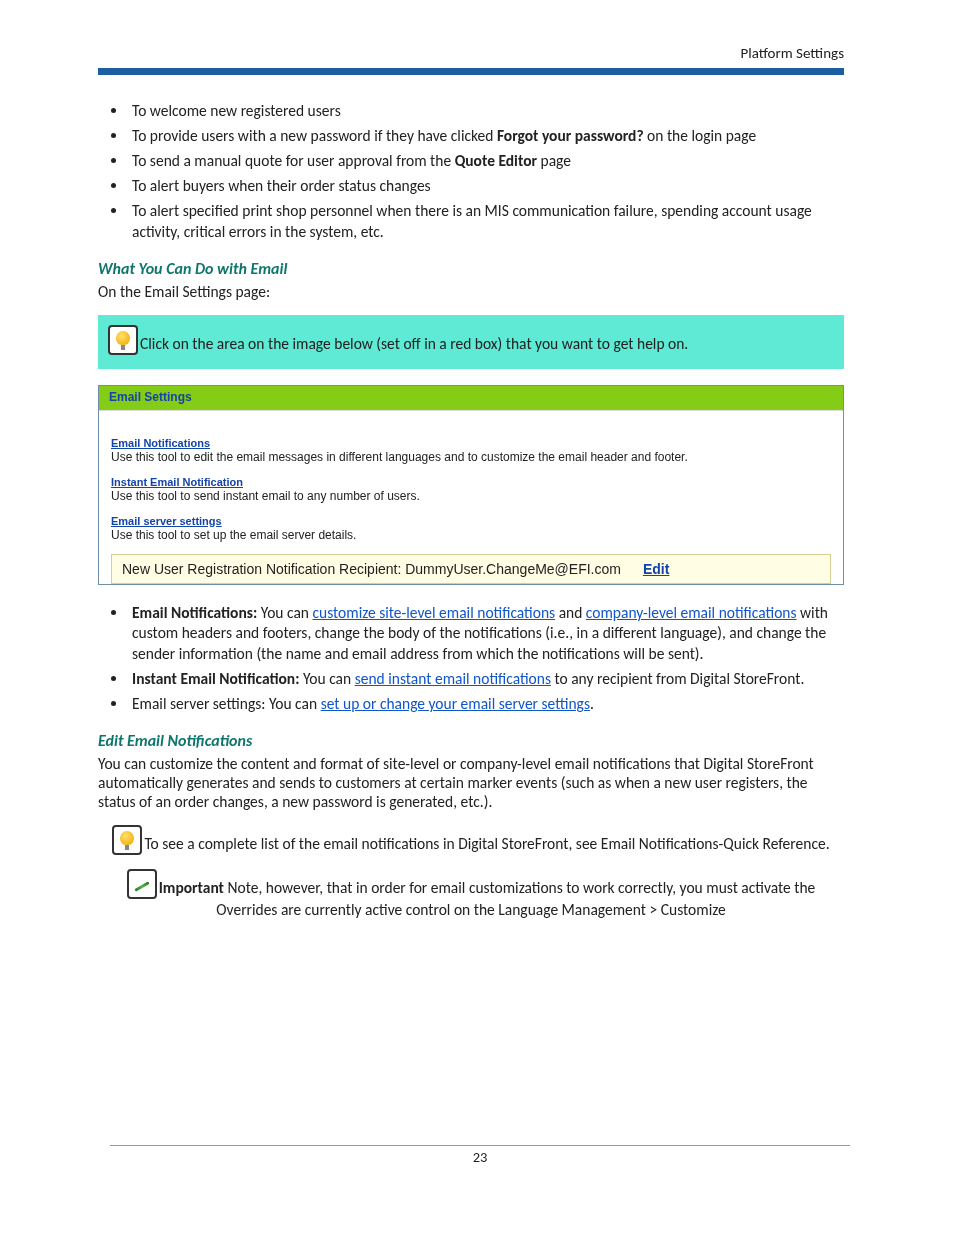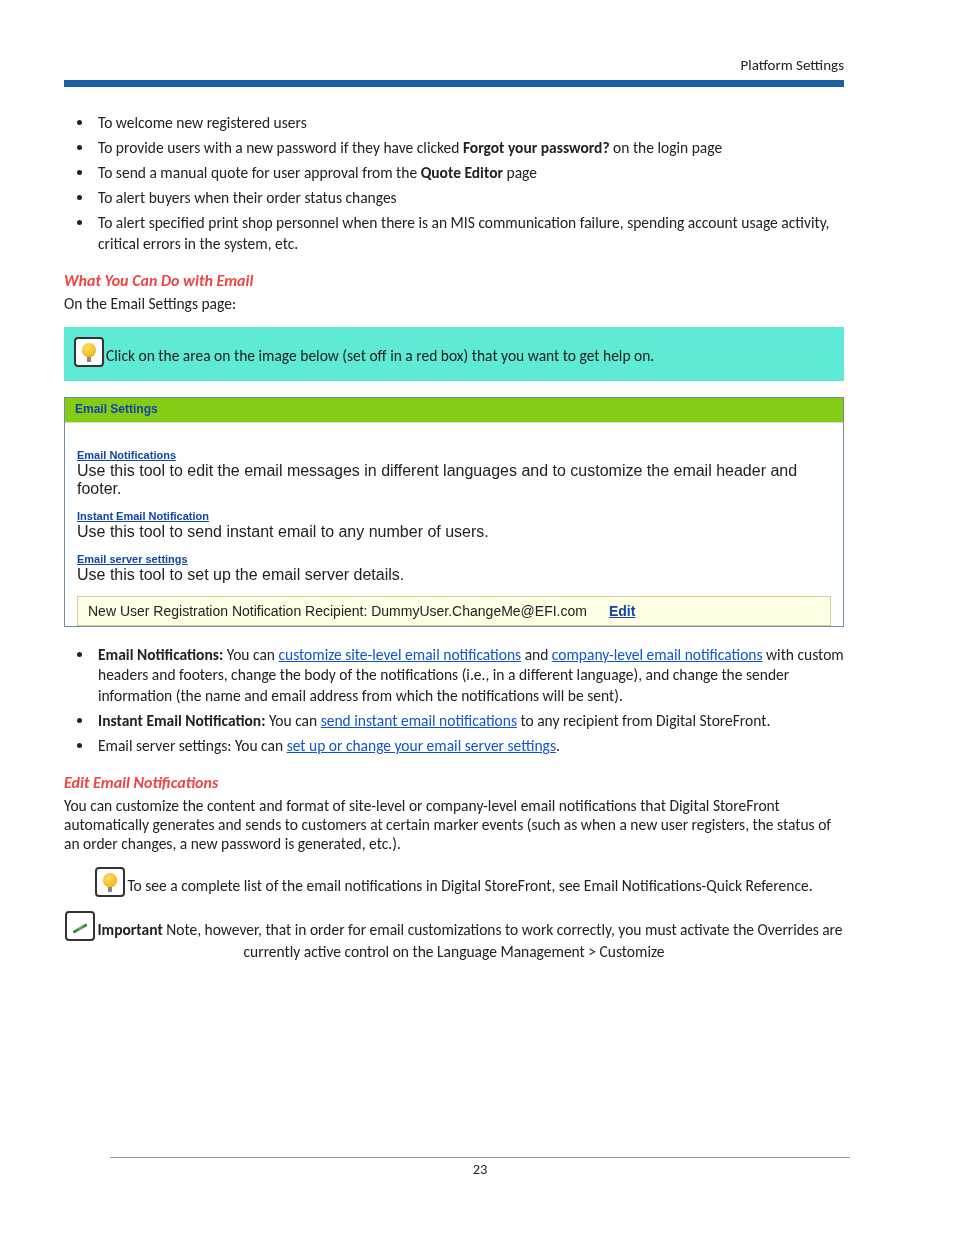--- a/index.html
+++ b/index.html
@@ -4,22 +4,22 @@
 <style>
   body {
     margin: 0;
     font-family: Calibri, "Segoe UI", Arial, sans-serif;
     font-size: 15.5px;
     color: #222;
     background: #fff;
   }
   .page {
     width: 954px;
-    margin: 16px auto;
-    padding: 40px 110px 0 64px;
+    margin: 4px auto;
+    padding: 40px 110px 0 98px;
     box-sizing: border-box;
     position: relative;
     min-height: 1200px;
   }
   .header-area {
     text-align: right;
     color: #222;
     font-size: 15px;
     padding-bottom: 6px;
   }
@@ -31,21 +31,21 @@
   ul.bullets {
     margin: 0 0 16px 0;
     padding-left: 30px;
   }
   ul.bullets li {
     margin: 0 0 4px 0;
     line-height: 1.35;
     padding-left: 4px;
   }
   .italic-blue-heading {
-    color: #ef4444;
+    color: #0f766e;
     font-style: italic;
     font-weight: bold;
     font-size: 16px;
     margin: 10px 0 4px 0;
   }
   .para { margin: 4px 0 14px 0; }
   .callout {
     background: #5eead4;
     padding: 10px 12px 14px 10px;
     margin: 10px 0 16px 0;
@@ -107,21 +107,21 @@
   .elink {
     color: #1344a8;
     font-weight: bold;
     text-decoration: underline;
     display: inline-block;
     margin-bottom: 1px;
     font-size: 11px;
   }
   .edesc {
     color: #222;
-    font-size: 16px;
+    font-size: 12px;
     margin: 0 0 12px 0;
   }
   .yellow-bar {
     background: #fffde3;
     border: 1px solid #d6d095;
     padding: 6px 10px;
     margin-top: 8px;
     font-size: 14px;
     display: flex;
     align-items: center;

